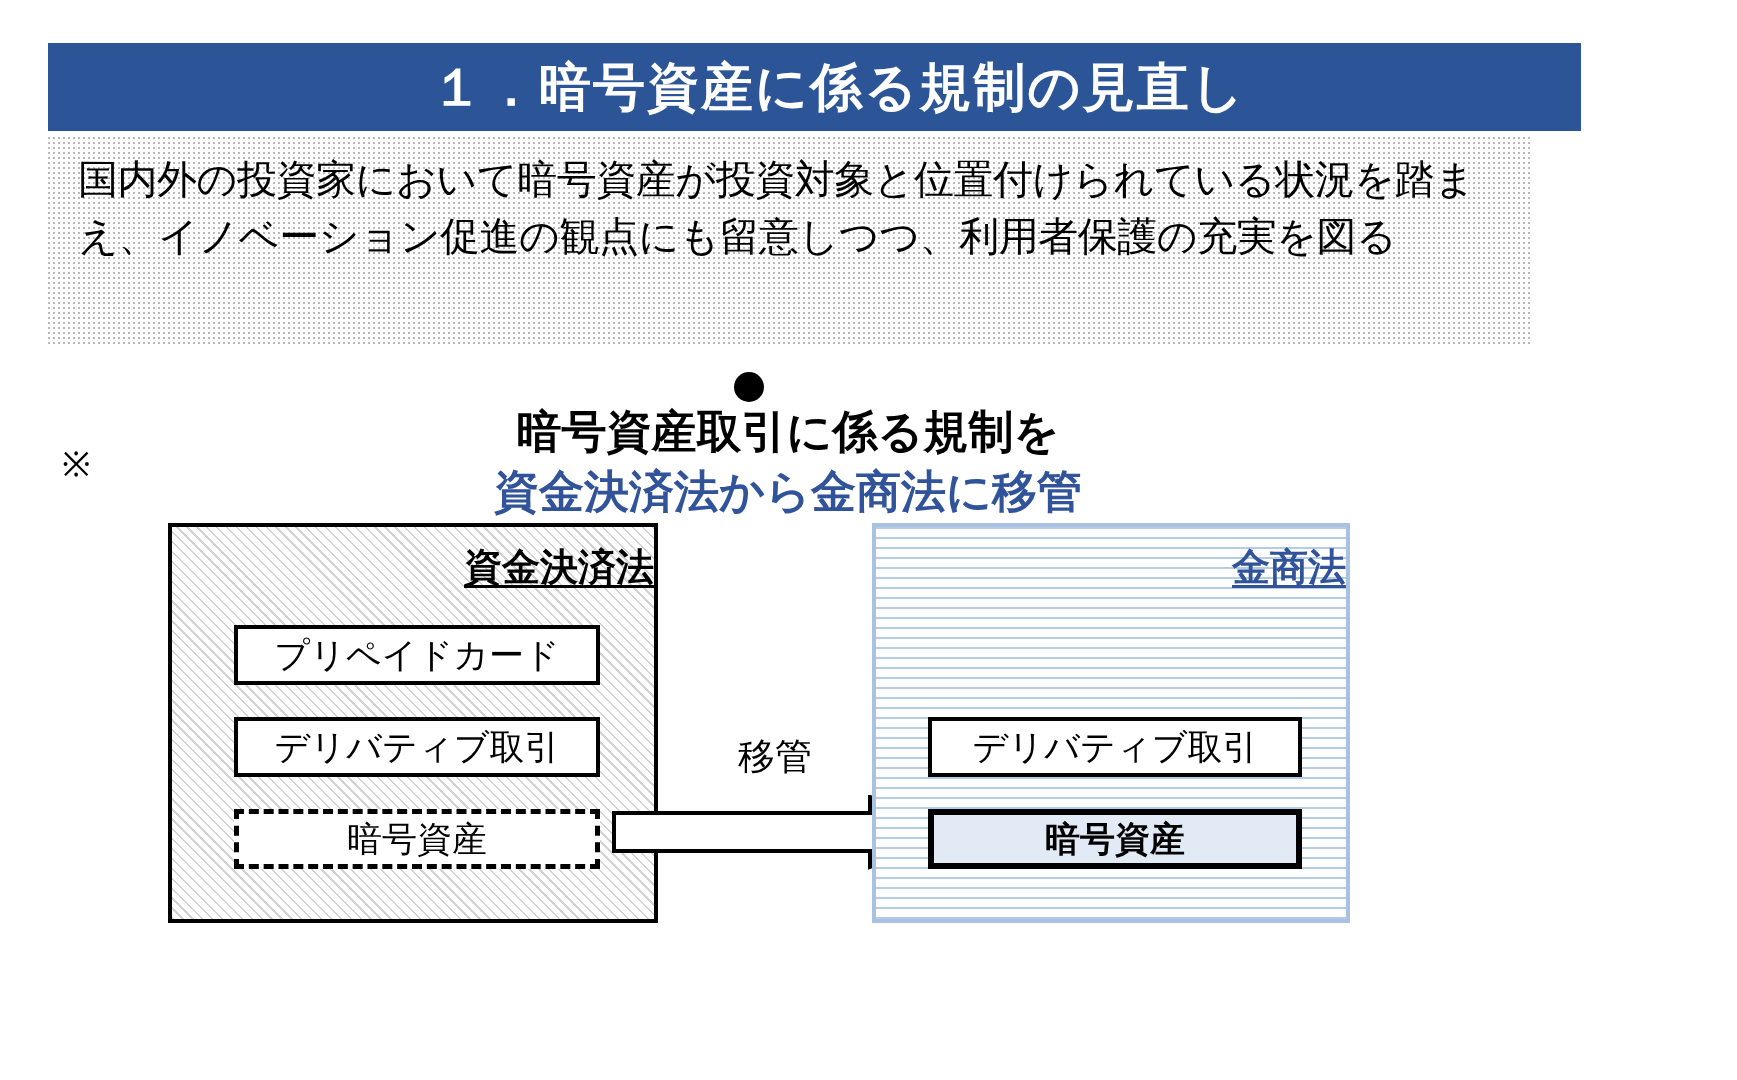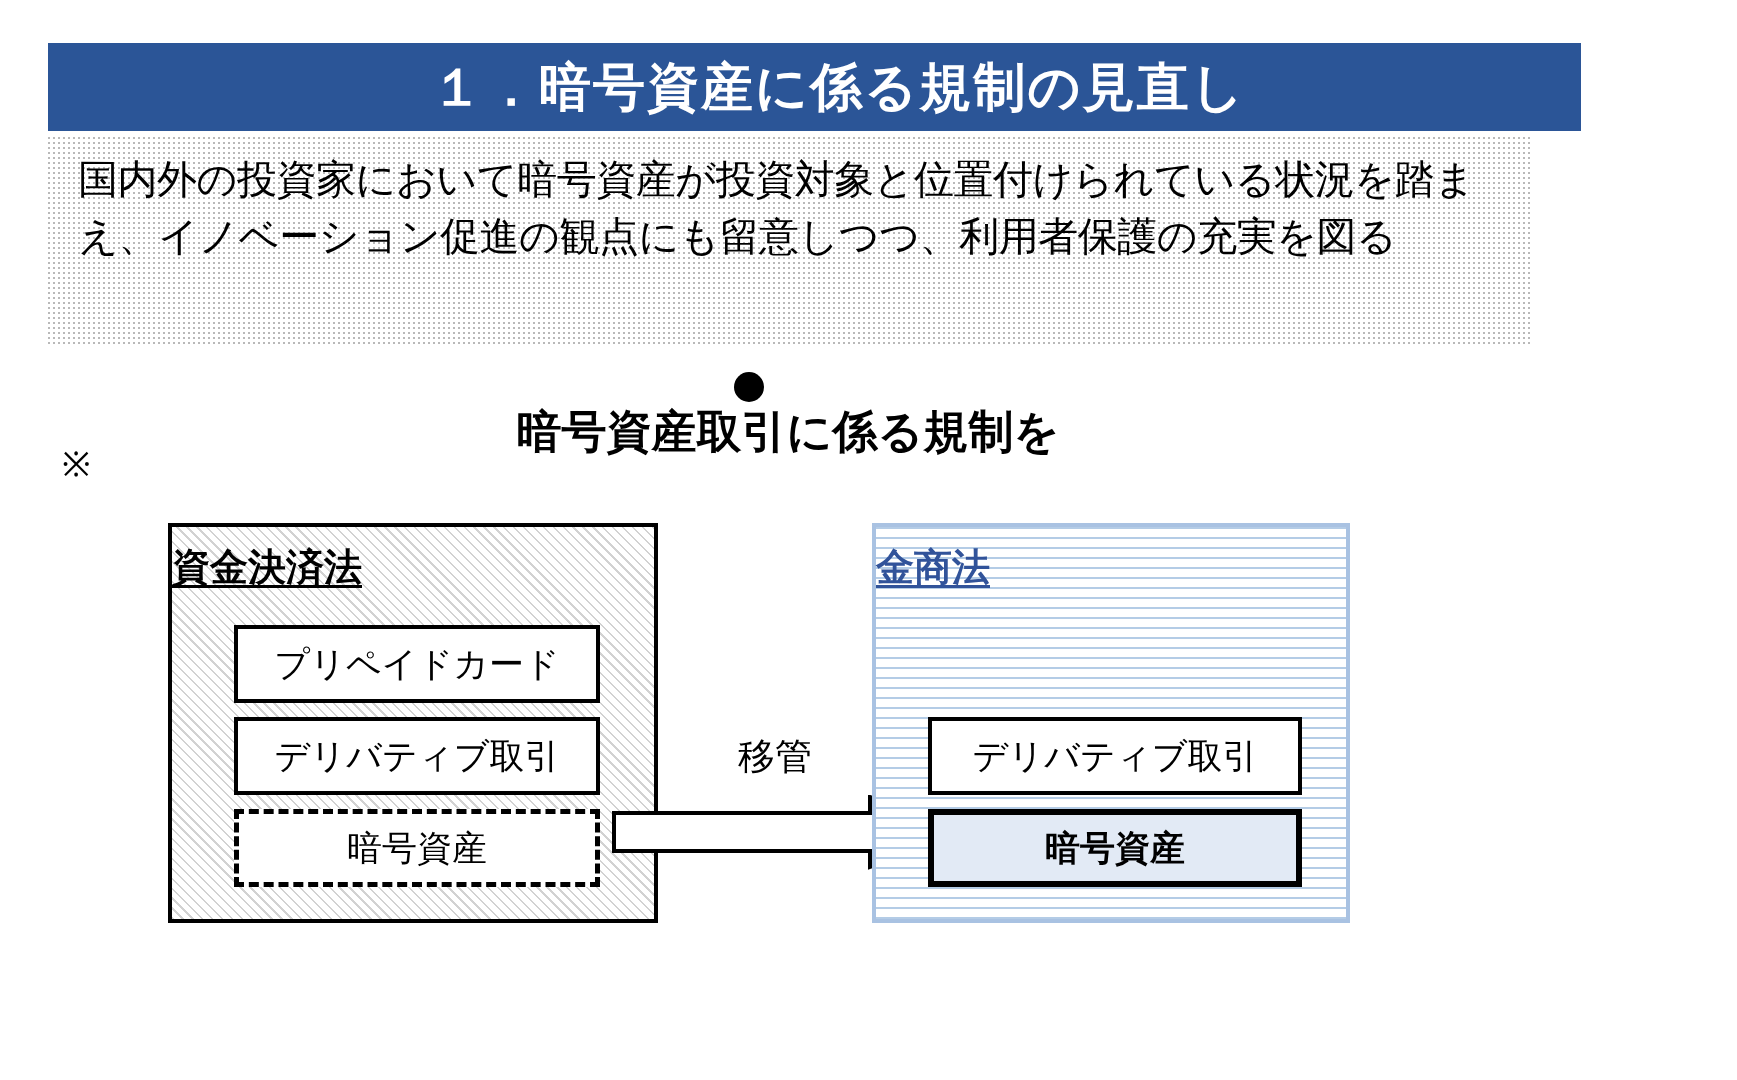--- a/index.html
+++ b/index.html
@@ -146,36 +146,36 @@
     box-sizing: border-box;
     background-color: #ffffff;
     background-image: repeating-linear-gradient(
       180deg,
       #B4CCE6 0px, #B4CCE6 2px,
       #ffffff 2px, #ffffff 10px
     );
   }
 
   .panel-title {
-    text-align: left;
+    text-align: right;
     font-size: 38px;
     font-weight: bold;
     text-decoration: underline;
     text-underline-offset: 5px;
     margin-top: 20px;
     line-height: 1.1;
   }
   #panel-left .panel-title { color: #000000; }
   #panel-right .panel-title { color: #31539A; }
 
   .item-box {
     position: absolute;
     left: 62px;
     width: 366px;
-    height: 78px;
+    height: 60px;
     background: #ffffff;
     border: 4px solid #000000;
     box-sizing: border-box;
     display: flex;
     align-items: center;
     justify-content: center;
     font-size: 35px;
     color: #000000;
     white-space: nowrap;
   }
@@ -210,20 +210,21 @@
   <div id="title-text">１．暗号資産に係る規制の見直し</div>
 </div>
 
 <div id="lead-box">
   <div id="lead-text">国内外の投資家において暗号資産が投資対象と位置付けられている状況を踏まえ、イノベーション促進の観点にも留意しつつ、利用者保護の充実を図る</div>
 </div>
 
 <div id="bullet-row">
   <span id="bullet-dot"></span>
   <span id="bullet-main">暗号資産取引に係る規制を</span>
+  <span id="bullet-accent">資金決済法から金商法に移管</span>
 </div>
 
 <div id="note-row">
   <span id="note-mark">※</span>
 </div>
 
 <div id="diagram">
 
   <div id="panel-left">
     <div class="panel-title">資金決済法</div>

